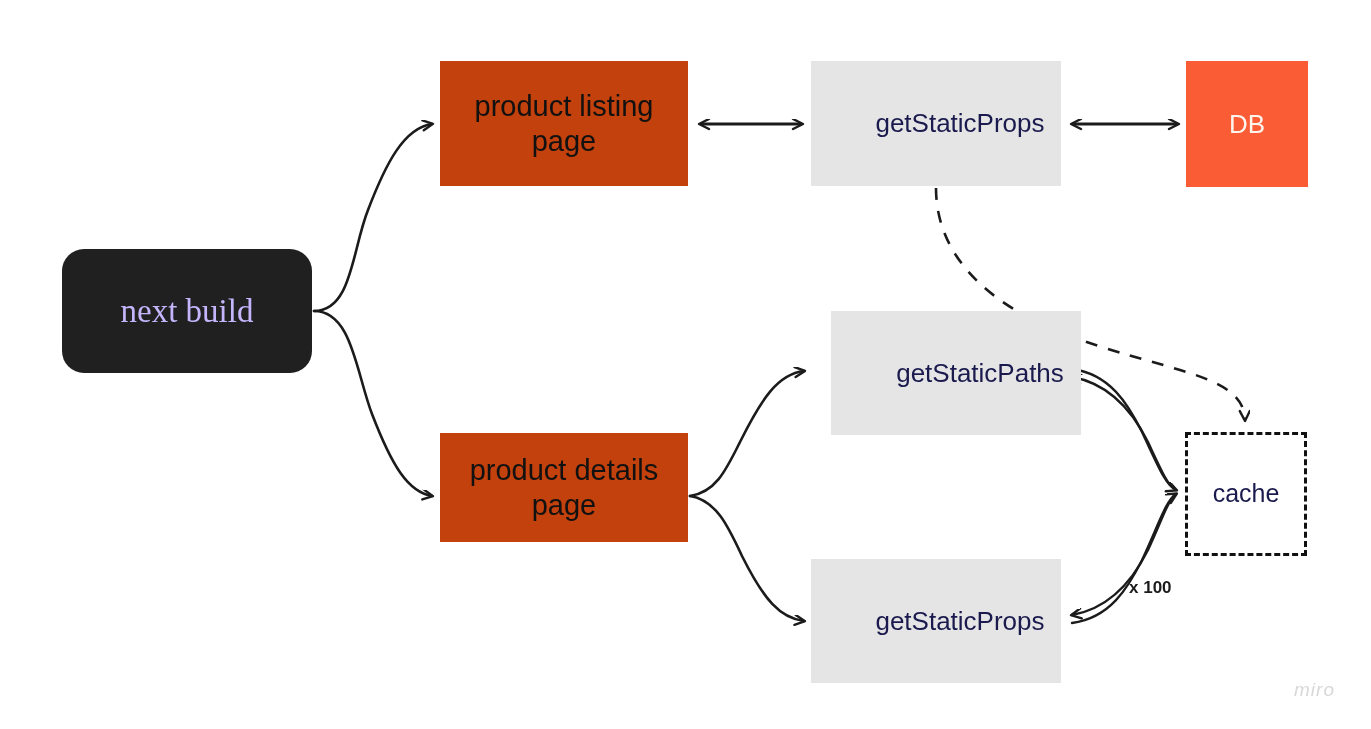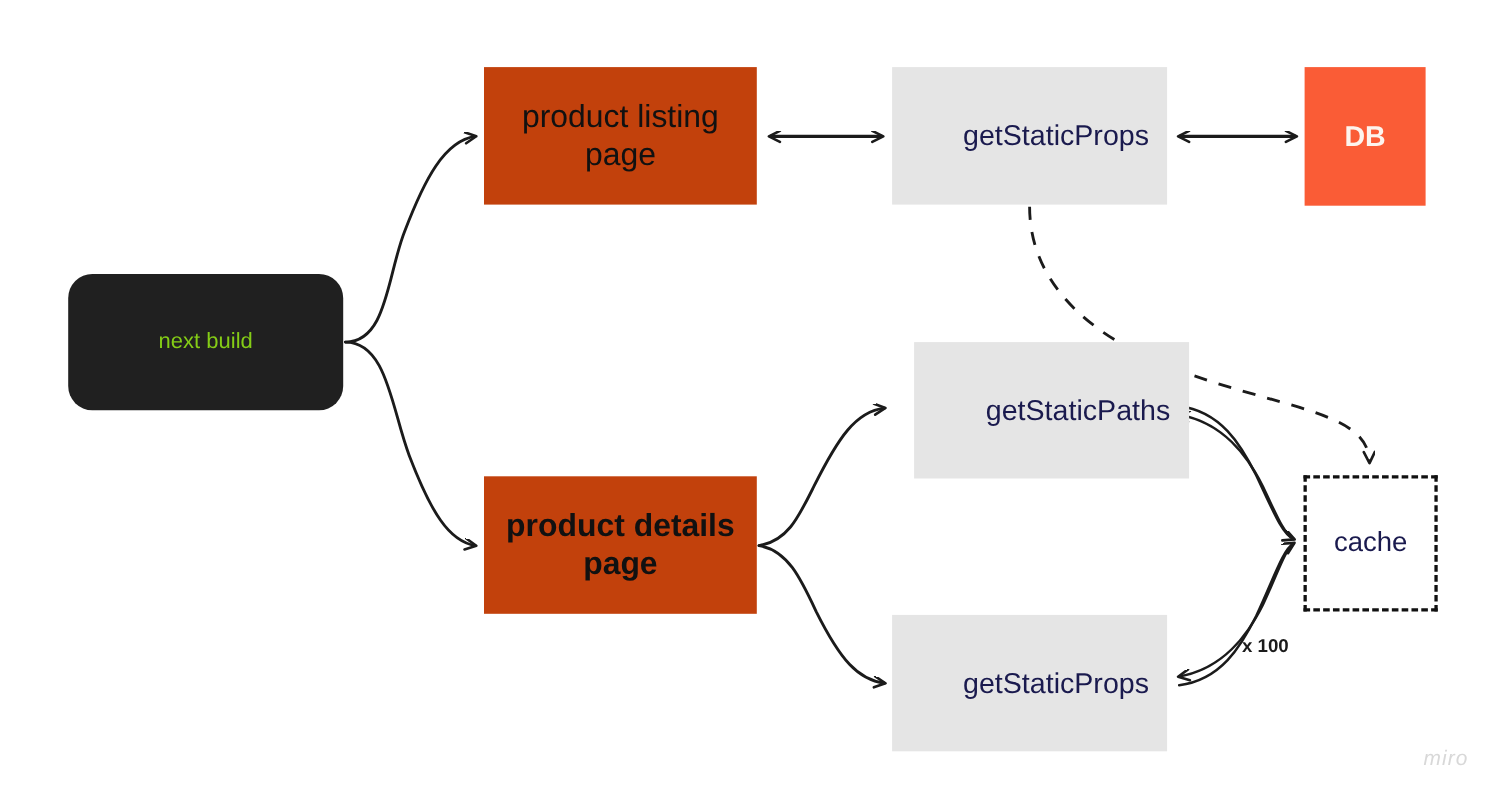--- a/index.html
+++ b/index.html
@@ -40,43 +40,43 @@
     padding: 0 6px;
   }
 
   
   .n-build {
     left: 62px;
     top: 249px;
     width: 250px;
     height: 124px;
     background: #202020;
-    color: #84cc16;
+    color: #c4b5fd;
     border-radius: 22px;
-    font-size: 20px;
+    font-size: 33px;
+    font-family: Liberation Serif, serif;
   }
 
   
   .n-yellow {
     background: #c2410c;
     color: #111111;
     font-size: 29px;
   }
   .n-listing {
     left: 440px;
     top: 61px;
     width: 248px;
     height: 125px;
   }
   .n-details {
     left: 440px;
     top: 433px;
     width: 248px;
-    height: 125px;
-    font-weight: bold;
+    height: 109px;
   }
 
   
   .n-gray {
     background: #e5e5e5;
     color: #1a1a4e;
     font-size: 26px;
     padding-left: 48px;
   }
   .n-gsp-top {
@@ -96,26 +96,25 @@
     left: 811px;
     top: 559px;
     width: 250px;
     height: 124px;
   }
 
   
   .n-db {
     left: 1186px;
     top: 61px;
-    width: 110px;
+    width: 122px;
     height: 126px;
     background: #fa5c36;
     color: #fdf4ee;
     font-size: 26px;
-    font-weight: bold;
   }
 
   
   .n-cache {
     left: 1185px;
     top: 432px;
     width: 122px;
     height: 124px;
     background: transparent;
     color: #1a1a4e;

